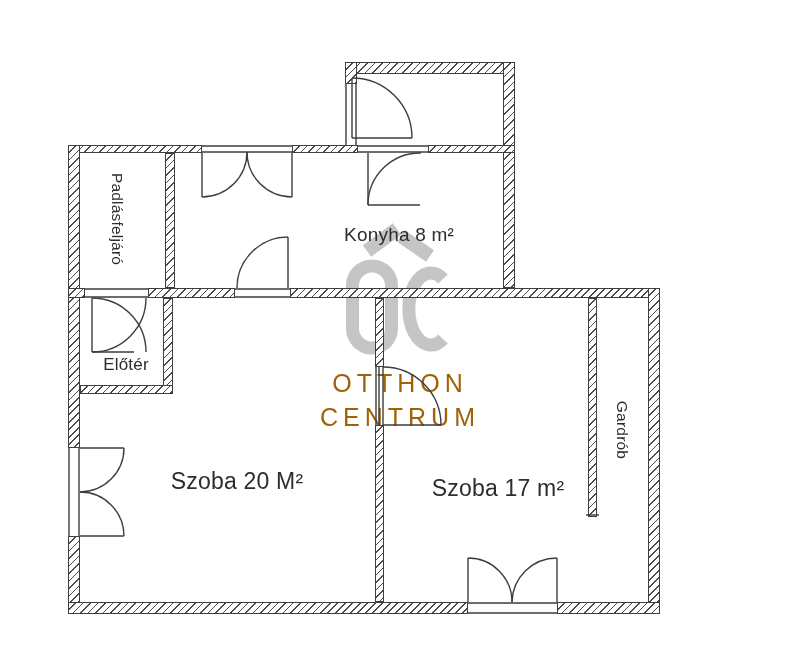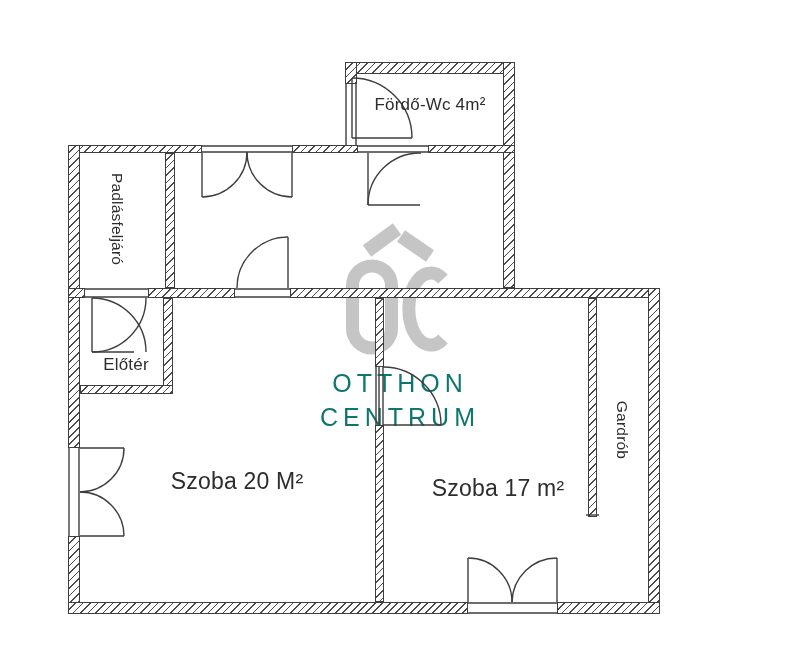--- a/index.html
+++ b/index.html
@@ -7,21 +7,21 @@
          font-family:"Liberation Sans",sans-serif;}
   
   .wall{position:absolute;box-sizing:border-box;border:1px solid #3e3e3e;z-index:2;
         background:repeating-linear-gradient(135deg,#ffffff 0 4px,#4a4a4a 4px 5.3px);}
   .room-label{position:absolute;transform:translate(-50%,-50%);white-space:nowrap;
         color:#2d2d2d;z-index:4;letter-spacing:0.2px;}
   .room-label.vert{transform:translate(-50%,-50%) rotate(90deg);}
   .f17{font-size:17px;} .f19{font-size:19px;} .f20{font-size:23px;} .f15{font-size:15.5px;}
   #doors{position:absolute;left:0;top:0;z-index:3;}
   #watermark{position:absolute;left:0;top:0;z-index:1;}
-  .wm-text{position:absolute;transform:translate(-50%,-50%);color:#0f766e;
+  .wm-text{position:absolute;transform:translate(-50%,-50%);color:#a16207;
         font-size:25px;letter-spacing:5px;z-index:1;white-space:nowrap;}
 </style>
 </head>
 <body>
 
 <div id="stage">
 
   <svg id="watermark" width="800" height="656" viewBox="0 0 800 656">
 
     <path d="M367,251 L397,229" stroke="#c5c5c5" stroke-width="14" fill="none"></path>
@@ -116,20 +116,20 @@
       <path d="M124,536 A44,44 0 0 0 80,492"></path>
     </g>
 
     <g>
       <path d="M468,558 V602 M557,558 V602"></path>
       <path d="M468,558 A44,44 0 0 1 512,602"></path>
       <path d="M557,558 A45,45 0 0 0 512,602"></path>
     </g>
   </svg>
 
-  <div class="room-label f17" style="left:430px;top:105px;">Fördő-Wc 4m²</div>
   <div class="room-label vert f15" style="left:117px;top:219px;">Padlásfeljáró</div>
+  <div class="room-label f19" style="left:399px;top:235px;">Konyha 8 m²</div>
   <div class="room-label f17" style="left:126px;top:365px;">Előtér</div>
   <div class="room-label f20" style="left:237px;top:481px;">Szoba 20 M²</div>
   <div class="room-label f20" style="left:498px;top:488px;">Szoba 17 m²</div>
   <div class="room-label vert f15" style="left:622px;top:430px;">Gardrób</div>
 
 </div>
 
 </body></html>

